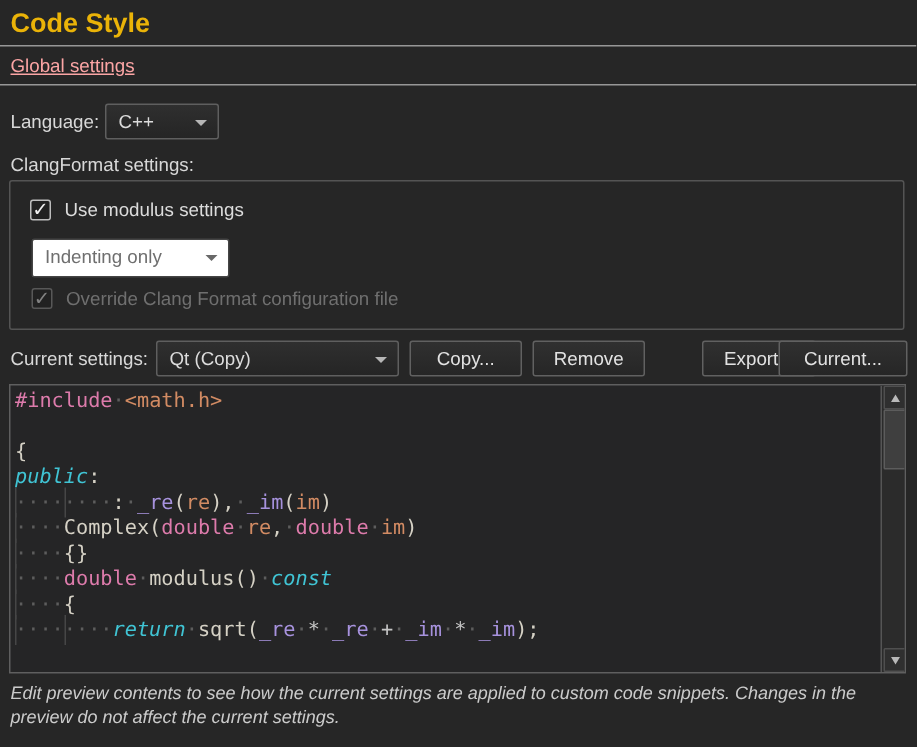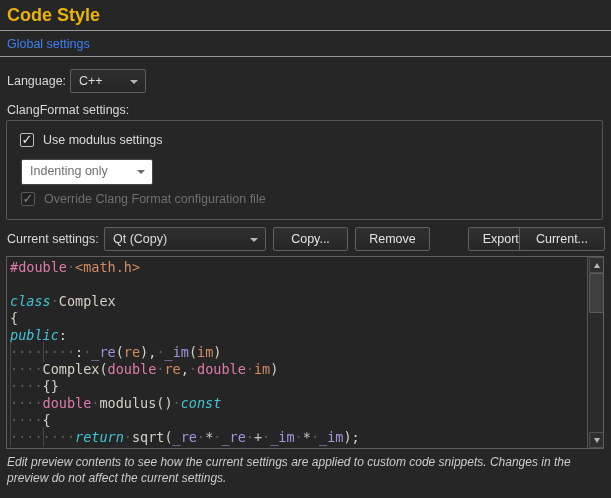--- a/index.html
+++ b/index.html
@@ -6,21 +6,21 @@
   body{
     width:611px;height:498px;position:relative;overflow:hidden;
     background:#262626;font-family:"Liberation Sans",sans-serif;
     -webkit-font-smoothing:antialiased;
   }
   .abs{position:absolute;box-sizing:border-box;}
   .page-title{left:7px;top:5px;font-size:18px;font-weight:bold;color:#eab308;}
   .hr{left:0;width:611px;height:1px;background:#979797;}
   .hr1{top:30px;}
   .hr2{top:56px;}
-  .link{left:7px;top:37px;font-size:12.5px;color:#3b82f6;cursor:pointer;}
+  .link{left:7px;top:37px;font-size:12.5px;color:#fca5a5;text-decoration:underline;cursor:pointer;}
   .lbl{font-size:12.5px;color:#d8d8d8;}
   .combo{
     border:1px solid #5f5f5f;border-radius:2px;
     background:linear-gradient(#2f2f2f,#252525);
     color:#dcdcdc;font-size:12.5px;line-height:22px;
     padding:0 20px 0 8px;white-space:nowrap;overflow:hidden;cursor:default;
   }
   .combo .arr{
     position:absolute;right:7px;top:10px;width:0;height:0;
     border-left:4px solid transparent;border-right:4px solid transparent;
@@ -117,23 +117,22 @@
   <span>Qt (Copy)</span>
   <span class="arr"></span>
 </div>
 <div class="abs btn" style="left:273px;top:227px;width:75px;height:24px;">Copy...</div>
 <div class="abs btn" style="left:355px;top:227px;width:75px;height:24px;">Remove</div>
 <div class="abs btn" style="left:437px;top:227px;width:76px;height:24px;margin-left:31px;">Export...</div>
 <div class="abs btn" style="left:519px;top:227px;width:86px;height:24px;">Current...</div>
 
 <div class="abs code">
   <div id="code-lines">
-      <div class="cl"><span class="pp">#double</span><span class="ws">·</span><span class="or">&lt;math.h&gt;</span></div>
+      <div class="cl"><span class="pp">#include</span><span class="ws">·</span><span class="or">&lt;math.h&gt;</span></div>
       <div class="cl"></div>
-      <div class="cl"><span class="kw">class</span><span class="ws">·</span><span class="tx">Complex</span></div>
       <div class="cl"><span class="tx">{</span></div>
       <div class="cl"><span class="kw">public</span><span class="tx">:</span></div>
       <div class="cl"><span class="wg">····</span><span class="wg">····</span><span class="tx">:</span><span class="ws">·</span><span class="fl">_re</span><span class="tx">(</span><span class="or">re</span><span class="tx">),</span><span class="ws">·</span><span class="fl">_im</span><span class="tx">(</span><span class="or">im</span><span class="tx">)</span></div>
       <div class="cl"><span class="wg">····</span><span class="tx">Complex(</span><span class="pp">double</span><span class="ws">·</span><span class="or">re</span><span class="tx">,</span><span class="ws">·</span><span class="pp">double</span><span class="ws">·</span><span class="or">im</span><span class="tx">)</span></div>
       <div class="cl"><span class="wg">····</span><span class="tx">{}</span></div>
       <div class="cl"><span class="wg">····</span><span class="pp">double</span><span class="ws">·</span><span class="tx">modulus()</span><span class="ws">·</span><span class="kw">const</span></div>
       <div class="cl"><span class="wg">····</span><span class="tx">{</span></div>
       <div class="cl"><span class="wg">····</span><span class="wg">····</span><span class="kw">return</span><span class="ws">·</span><span class="tx">sqrt(</span><span class="fl">_re</span><span class="ws">·</span><span class="op">*</span><span class="ws">·</span><span class="fl">_re</span><span class="ws">·</span><span class="op">+</span><span class="ws">·</span><span class="fl">_im</span><span class="ws">·</span><span class="op">*</span><span class="ws">·</span><span class="fl">_im</span><span class="tx">);</span></div>
     </div>
   <div class="sbar">

